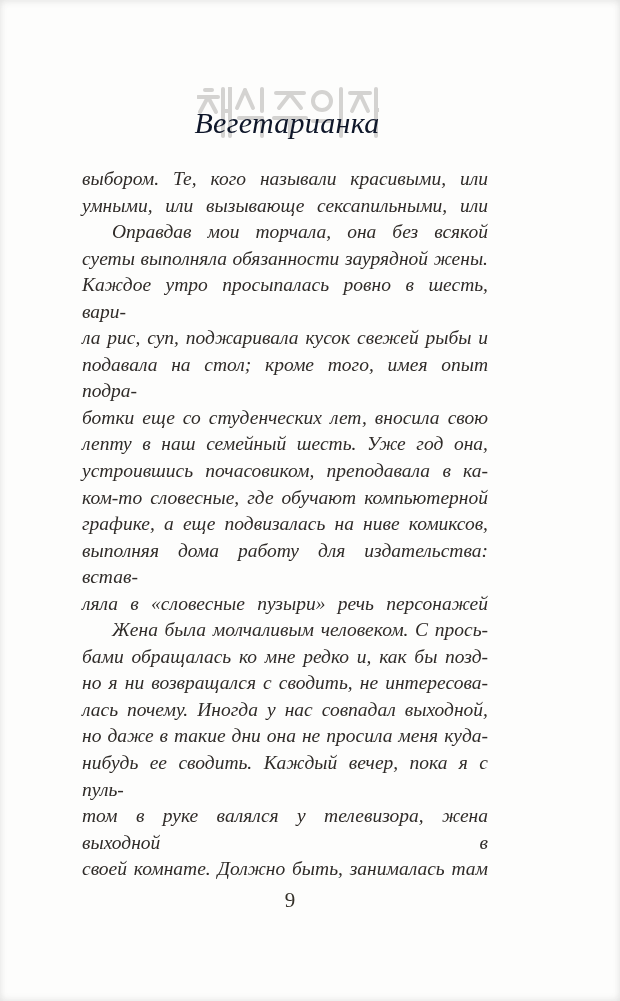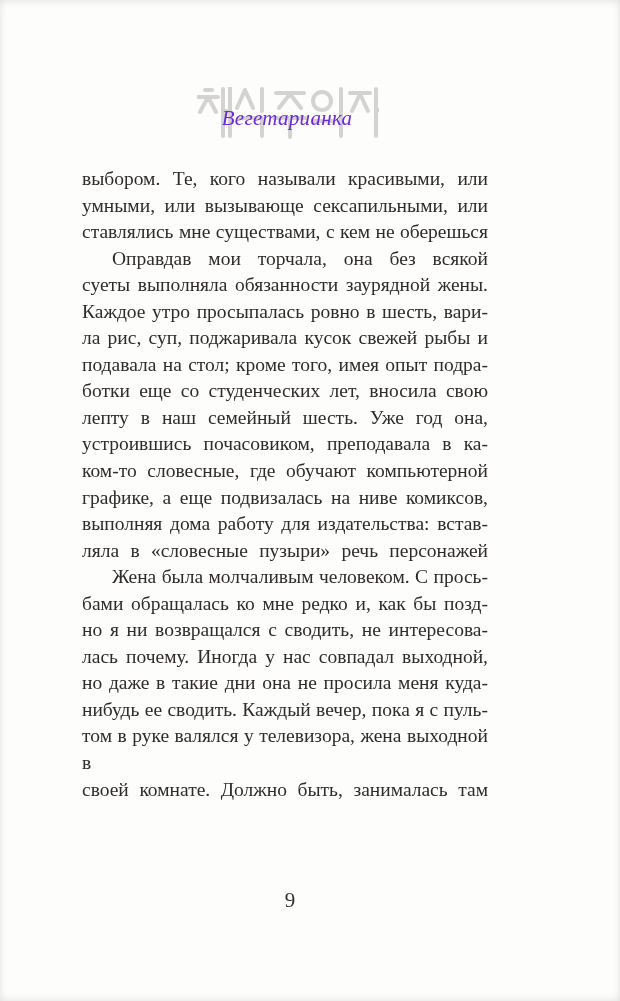--- a/index.html
+++ b/index.html
@@ -35,38 +35,39 @@
     width: 182px;
     height: 52px;
   }
   .running-title {
     position: absolute;
     top: 106px;
     left: 0;
     width: 574px;
     text-align: center;
     font-style: italic;
-    font-size: 21px;
+    font-size: 30px;
     letter-spacing: 0.3px;
-    color: #6d28d9;
+    color: #0f172a;
   }
   
   .body-text {
     position: absolute;
     top: 166px;
     left: 82px;
     width: 406px;
     font-size: 19.5px;
     line-height: 26.55px;
     color: #2f2b28;
   }
   .line { white-space: normal; }
   .line.just {
     text-align: justify;
     text-align-last: justify;
+    font-style: italic;
     -moz-text-align-last: justify;
   }
   .line.indent { text-indent: 30px; }
   
   .page-number {
     position: absolute;
     top: 888px;
     left: 0;
     width: 580px; 
     text-align: center;
@@ -126,21 +127,20 @@
       </svg>
     </div>
 
     <div class="running-title">Вегетарианка</div>
   </div>
 
   <div class="body-text">
 
   <div class="line just">выбором. Те, кого называли красивыми, или</div>
       <div class="line just">умными, или вызывающе сексапильными, или</div>
-      <div class="line just">ставлялись мне существами, с кем не оберешься</div>
       <div class="line just indent">Оправдав мои торчала, она без всякой</div>
       <div class="line just">суеты выполняла обязанности заурядной жены.</div>
       <div class="line just">Каждое утро просыпалась ровно в шесть, вари-</div>
       <div class="line just">ла рис, суп, поджаривала кусок свежей рыбы и</div>
       <div class="line just">подавала на стол; кроме того, имея опыт подра-</div>
       <div class="line just">ботки еще со студенческих лет, вносила свою</div>
       <div class="line just">лепту в наш семейный шесть. Уже год она,</div>
       <div class="line just">устроившись почасовиком, преподавала в ка-</div>
       <div class="line just">ком-то словесные, где обучают компьютерной</div>
       <div class="line just">графике, а еще подвизалась на ниве комиксов,</div>

